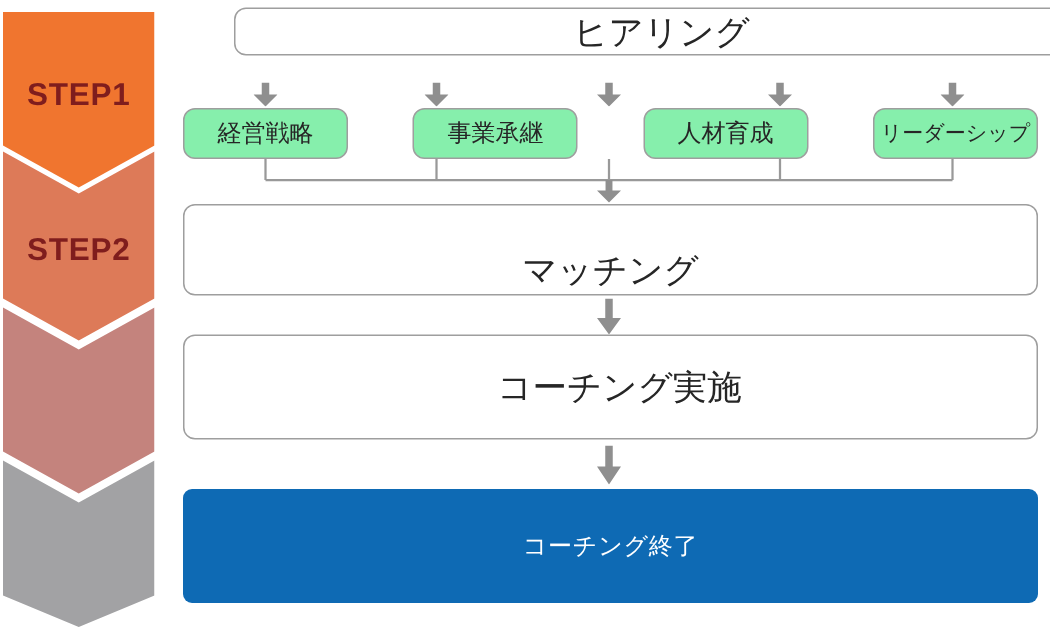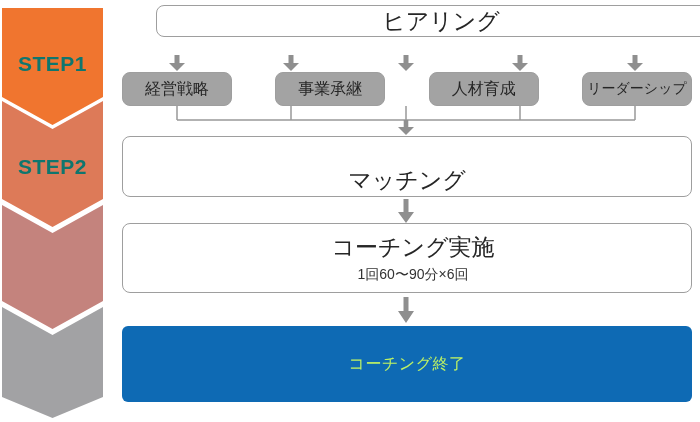--- a/index.html
+++ b/index.html
@@ -4,48 +4,48 @@
 <style>
   html,body{margin:0;padding:0;background:#ffffff;}
   .stage{
     position:relative;width:700px;height:422px;background:#ffffff;overflow:hidden;
     font-family:"Liberation Sans","DejaVu Sans",sans-serif;
   }
   
   .chevrons{position:absolute;left:2px;top:0;}
   .step-label{
     position:absolute;left:2px;width:101px;text-align:center;
-    color:#0f766e;font-size:21px;font-weight:700;letter-spacing:.5px;
+    color:#7f1d1d;font-size:21px;font-weight:700;letter-spacing:.5px;
   }
   .step-label.s1{top:52px;}
   .step-label.s2{top:155px;text-align:center;}
   .step-label.s3{top:257px;}
   .step-label.s4{top:354px;}
   
   .wbox{
     position:absolute;left:122px;width:570px;box-sizing:border-box;
     background:#ffffff;border:1.5px solid #9e9e9e;border-radius:8px;
     display:flex;align-items:center;justify-content:center;
   }
   .wbox .title{font-size:23px;color:#262626;}
   .box-hearing{top:5px;height:32px;margin-left:34px;}
   .box-matching{top:136px;height:61px;align-items:flex-end;}
   .box-coaching{top:223px;height:70px;flex-direction:column;padding-left:12px;}
   .box-coaching .subtitle{font-size:14px;color:#333333;margin-top:3px;}
   .box-final{
     top:326px;height:76px;background:#0e6ab4;border:none;border-radius:6px;
   }
-  .box-final .title{font-size:16px;color:#bef264;letter-spacing:.5px;}
+  .box-final .title{font-size:16px;color:#ffffff;letter-spacing:.5px;}
   
   .cats{
     position:absolute;left:122px;top:72px;width:570px;height:34px;
     display:flex;justify-content:space-between;
   }
   .cat{
-    width:110px;box-sizing:border-box;background:#a3a3a3;
+    width:110px;box-sizing:border-box;background:#86efac;
     border:1.4px solid #9e9e9e;border-radius:8px;
     display:flex;align-items:center;justify-content:center;
     font-size:16px;color:#262626;white-space:nowrap;overflow:hidden;
   }
   .cat:nth-child(4){font-size:14px;}
   
   .arrow-sm{position:absolute;top:55px;}
   .arrow-mid{position:absolute;left:397px;}
   .connector{position:absolute;left:122px;top:106px;}
 </style>
@@ -98,21 +98,20 @@
   <div class="wbox box-matching">
     <span class="title">マッチング</span>
   </div>
 
   <svg class="arrow-mid" style="top:199px" width="18" height="24" viewBox="0 0 18 24">
       <path d="M6.5,0 h5 v13 h5.5 l-8,11 -8,-11 h5.5 z" fill="#8f8f8f"></path>
     </svg>
 
   <div class="wbox box-coaching">
     <span class="title">コーチング実施</span>
-    <span class="subtitle">1回60〜90分×6回</span>
   </div>
 
   <svg class="arrow-mid" style="top:297px" width="18" height="26" viewBox="0 0 18 26">
       <path d="M6.5,0 h5 v14 h5.5 l-8,12 -8,-12 h5.5 z" fill="#8f8f8f"></path>
     </svg>
 
   <div class="wbox box-final">
     <span class="title">コーチング終了</span>
   </div>
 

